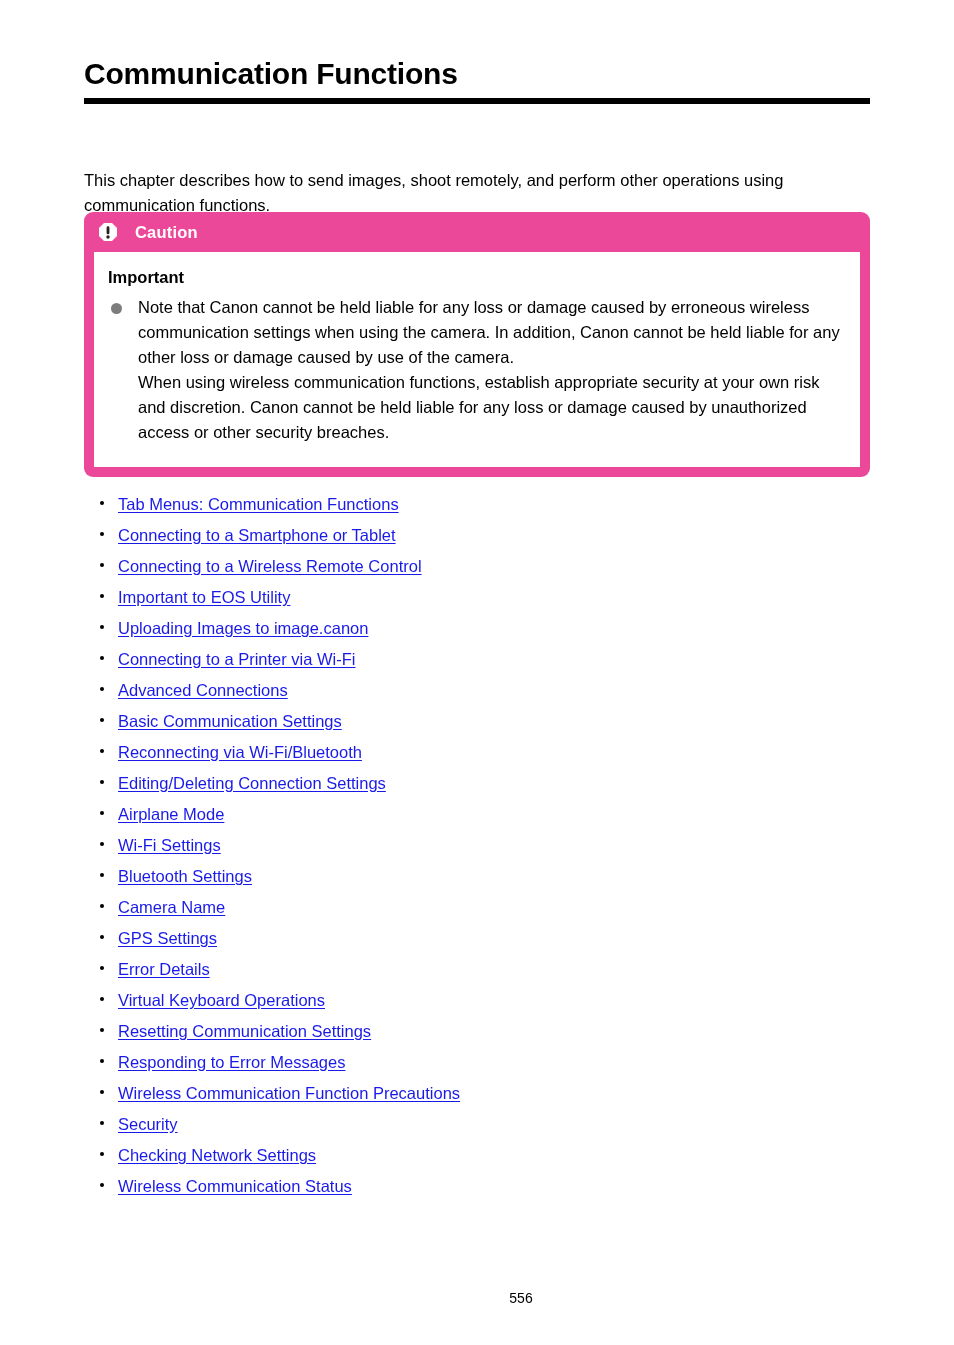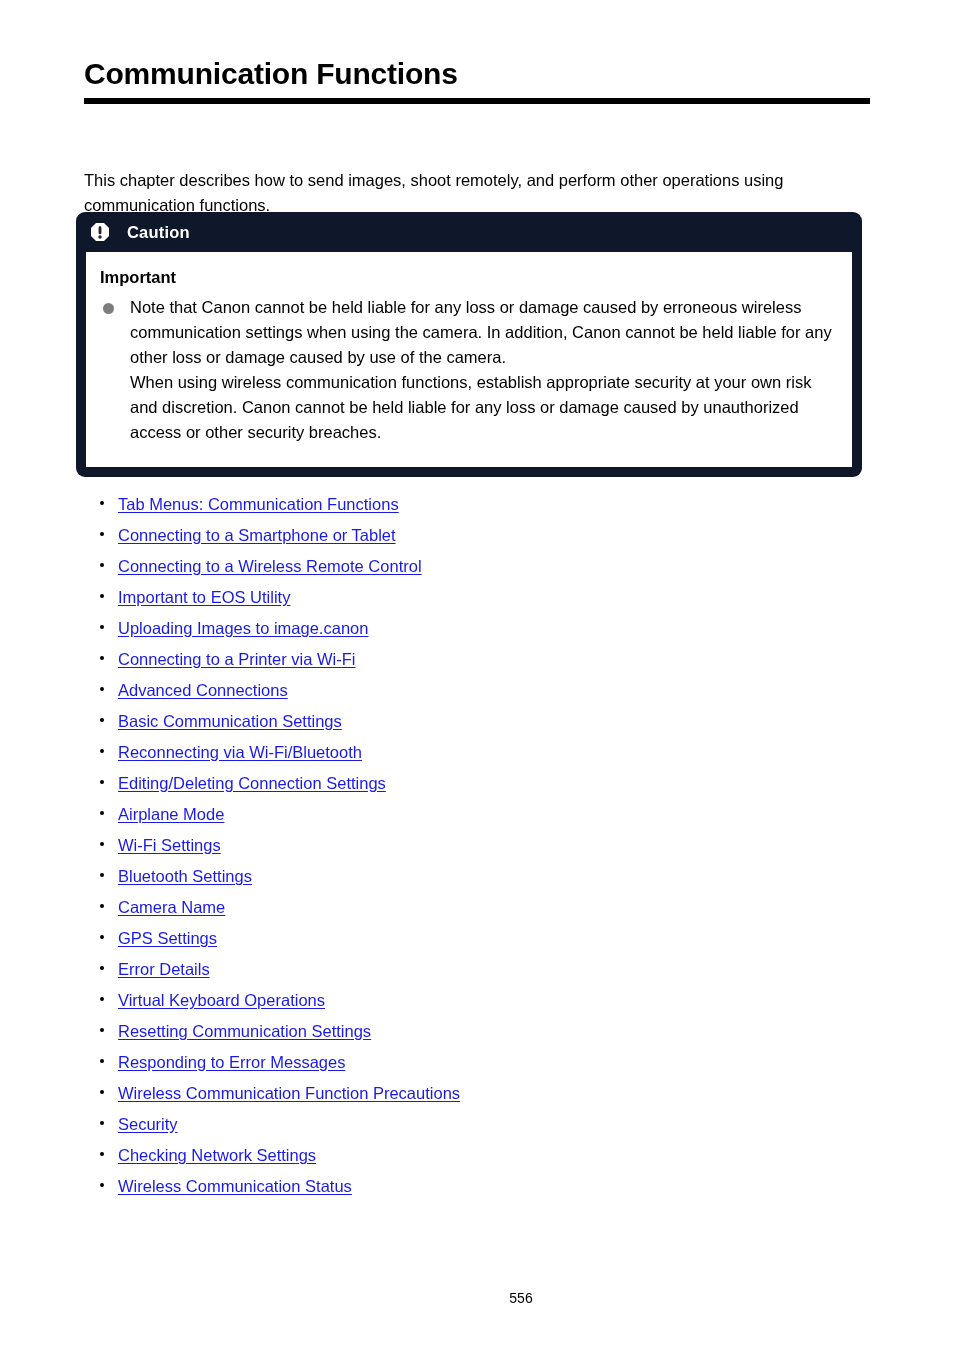--- a/index.html
+++ b/index.html
@@ -54,25 +54,25 @@
     top: 151px;
     width: 790px;
     font-size: 16.5px;
     line-height: 25px;
     color: #000;
   }
 
   
   .caution-box {
     position: absolute;
-    left: 76px;
+    left: 84px;
     top: 212px;
     width: 786px;
     box-sizing: border-box;
-    background: #0f172a;
+    background: #ec4899;
     border-radius: 9px;
     padding: 0 0 10px 0;
   }
   .caution-header {
     display: flex;
     align-items: center;
     height: 40px;
     padding: 0 0 0 14px;
   }
   .caution-icon {

